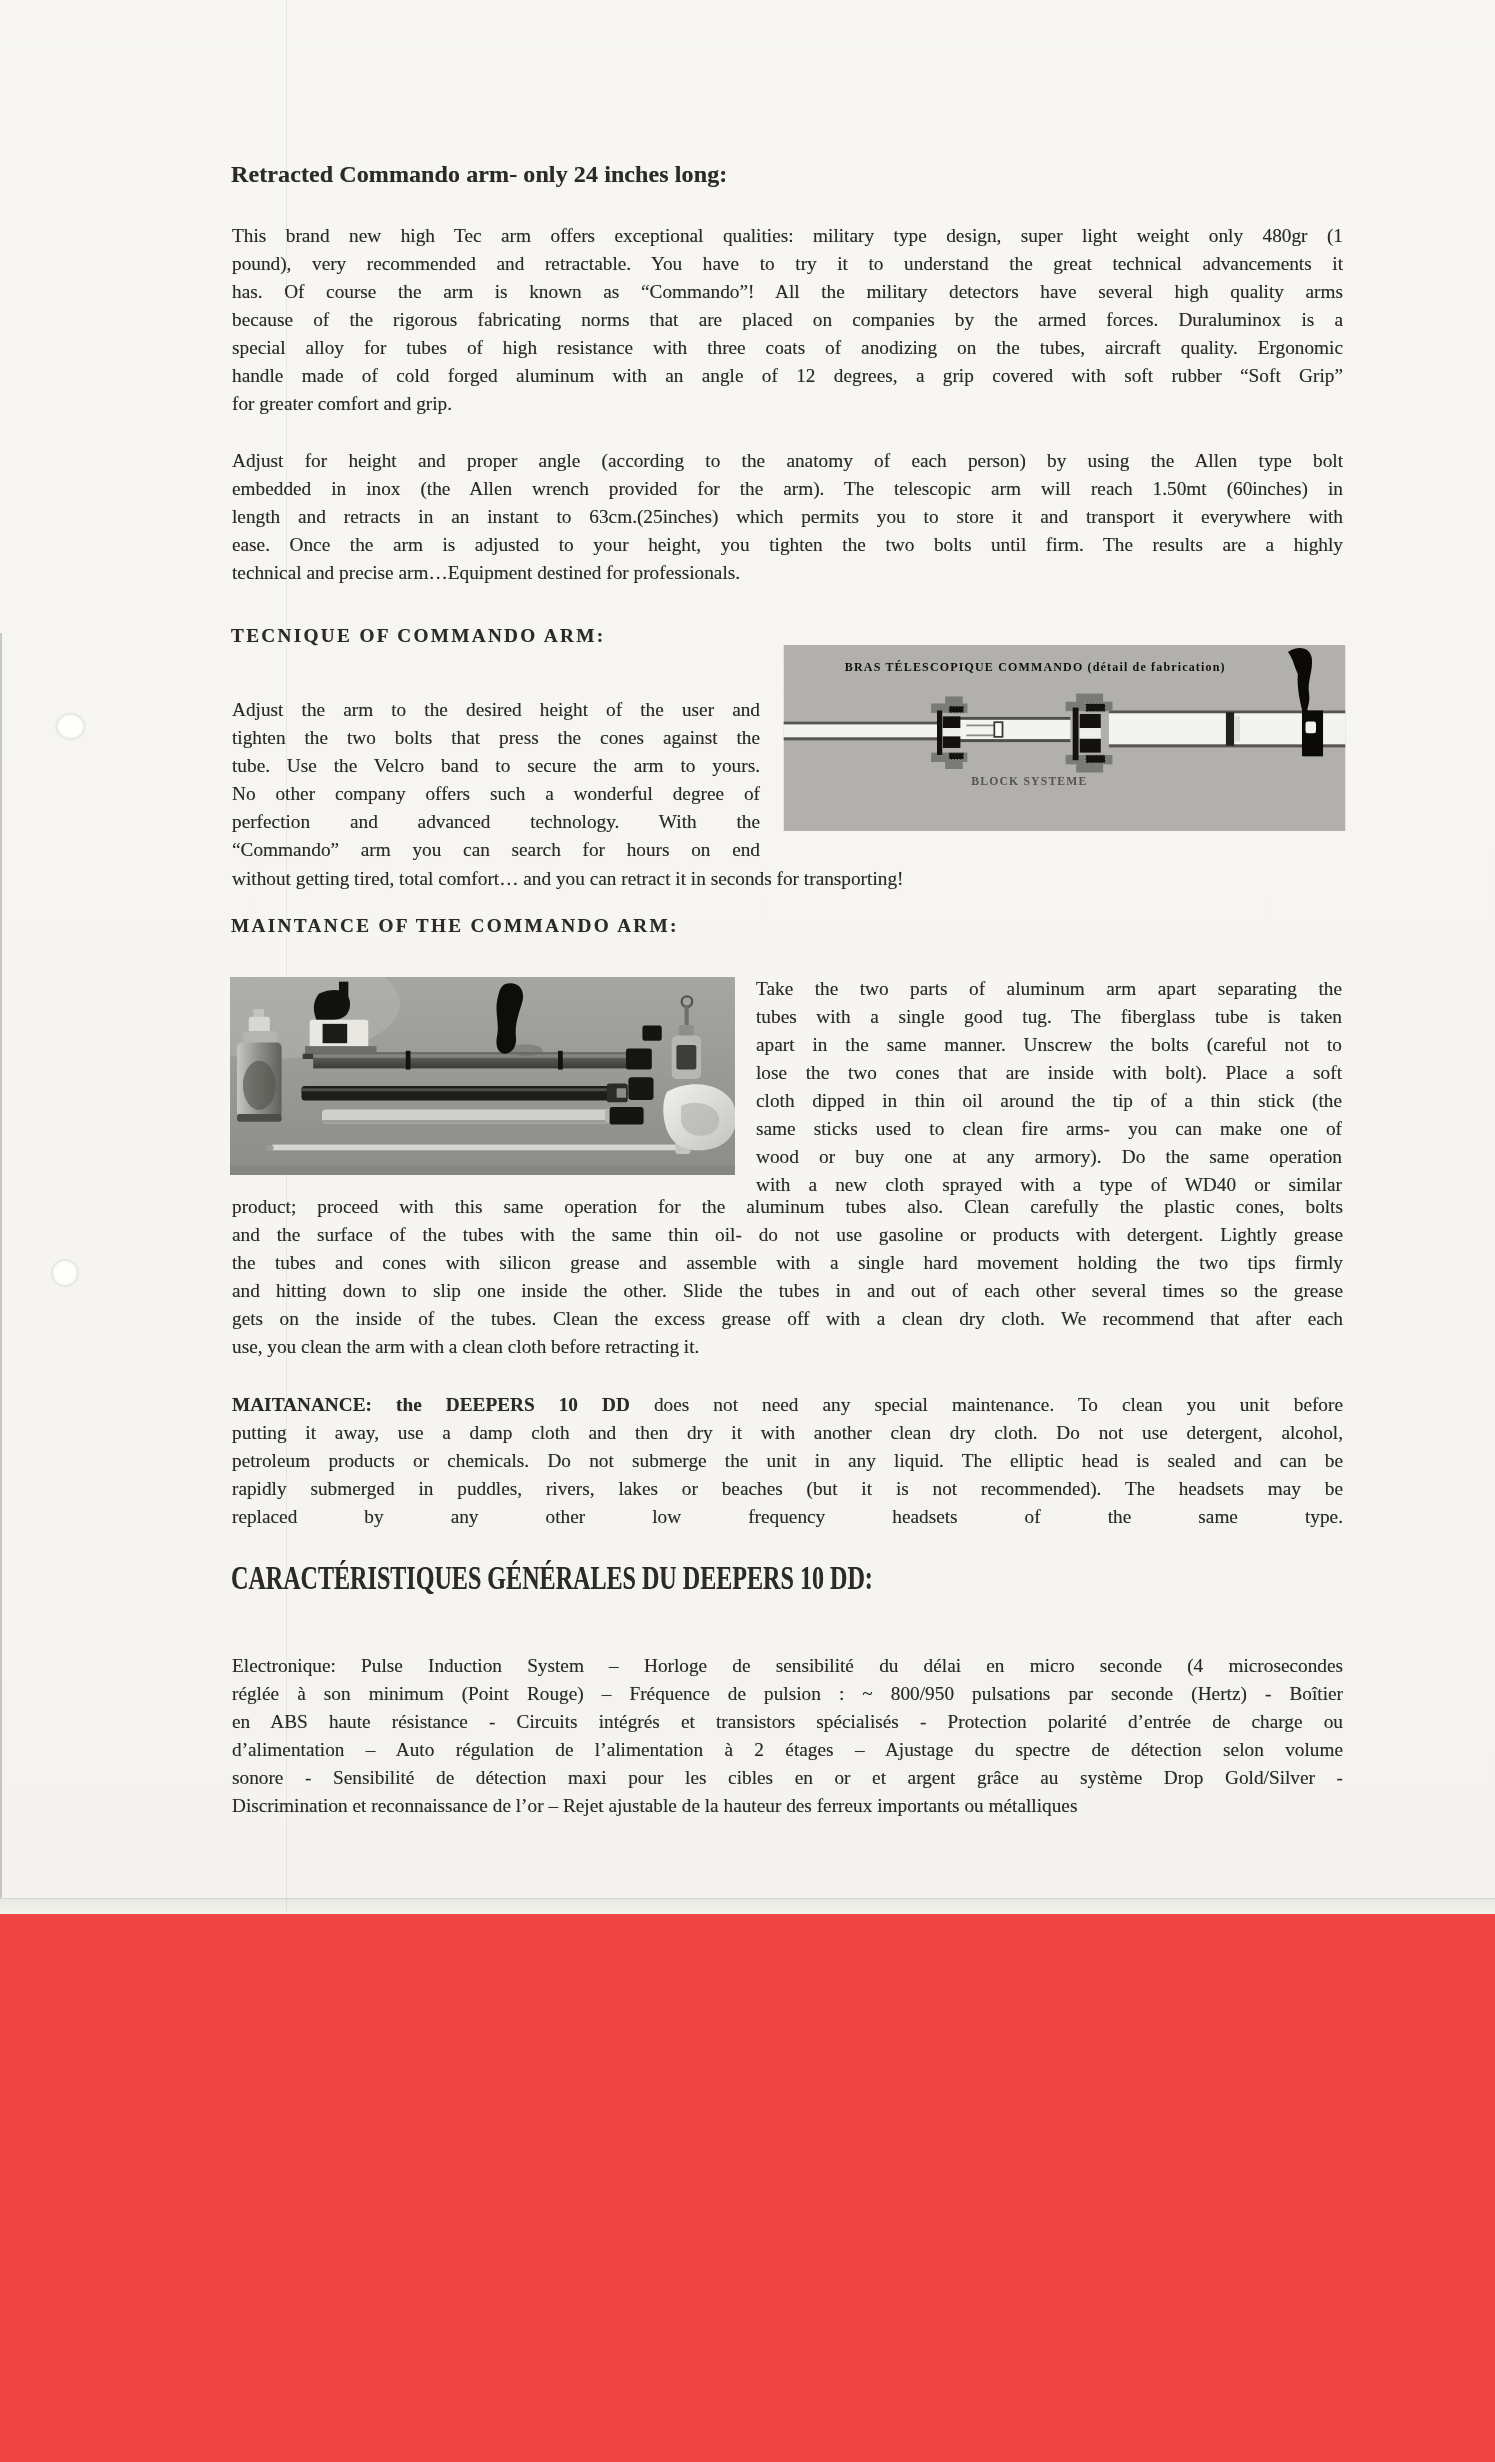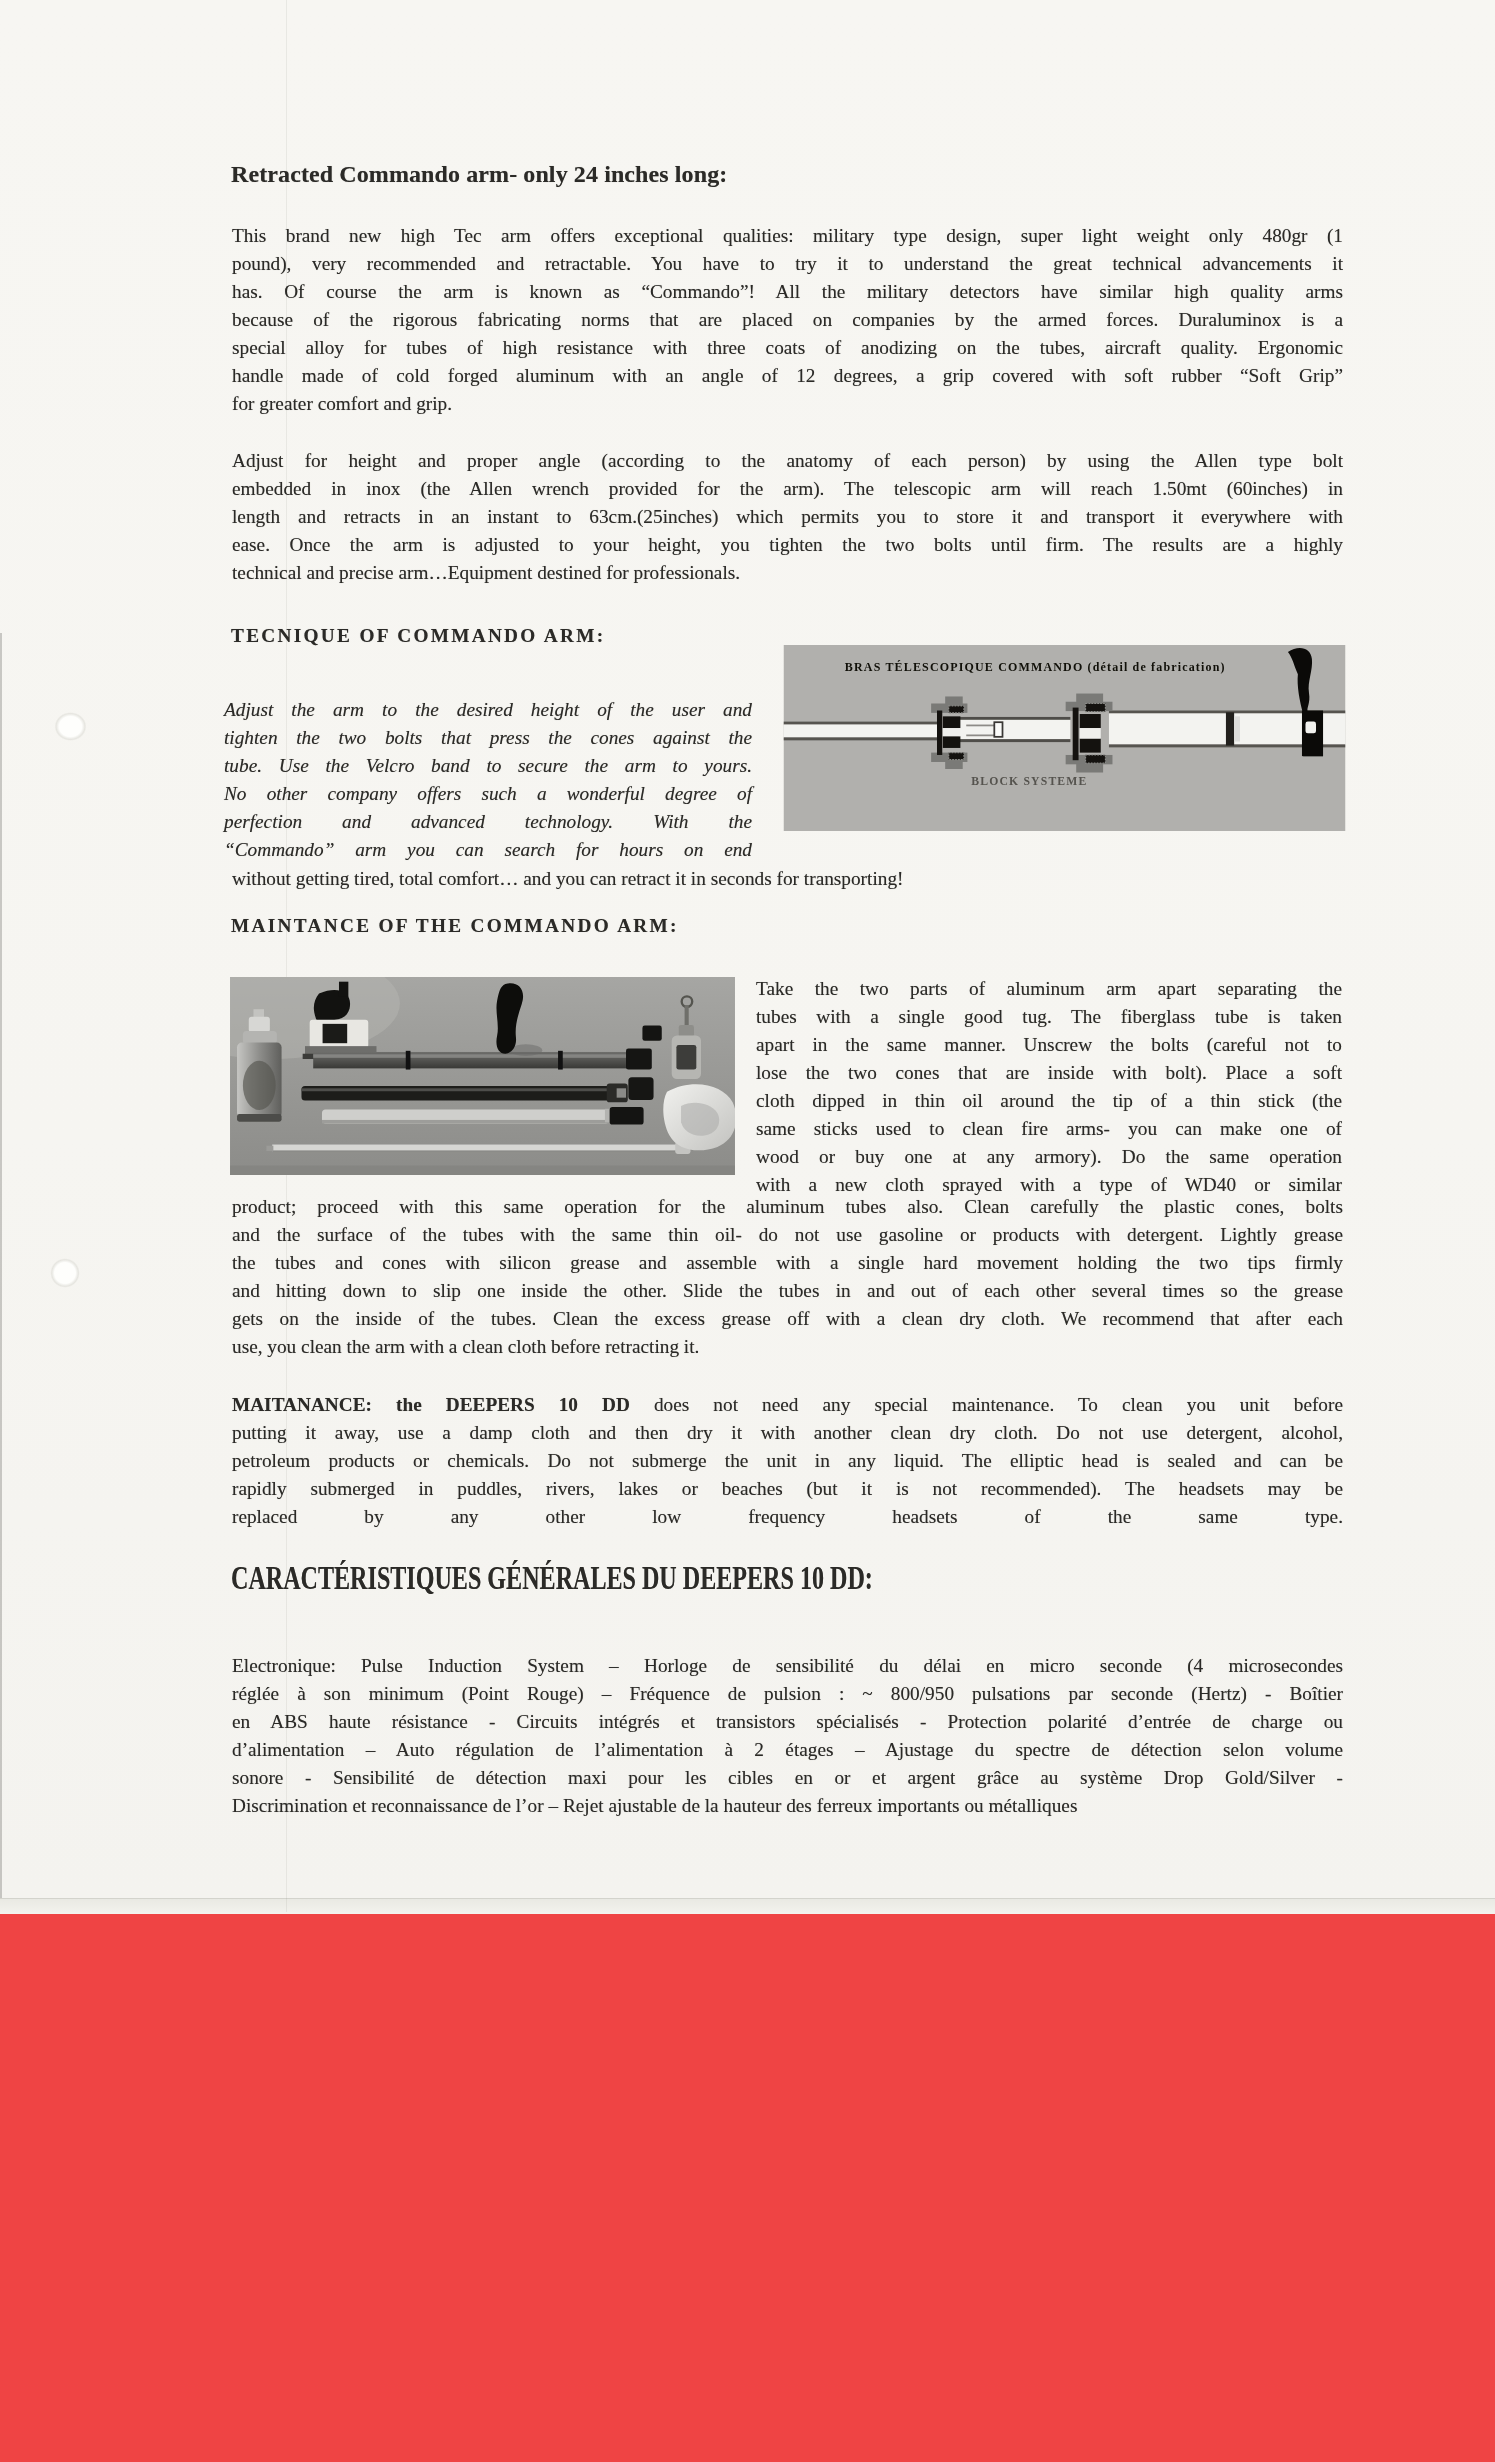--- a/index.html
+++ b/index.html
@@ -57,21 +57,21 @@
     font-size: 19.3px;
     text-align: justify; text-align-last: justify;
   }
   .para .line.last { text-align-last: left; }
   #p1 { left: 232px; top: 222px; width: 1111px; }
   #p2 { left: 232px; top: 447px; width: 1111px; }
   #h-tec {
     position: absolute; left: 231px; top: 624px;
     font-size: 19.3px; line-height: 23.5px; letter-spacing: 2.3px;
   }
-  #tec-col { left: 224px; top: 696px; width: 528px; font-style: italic; }
+  #tec-col { left: 232px; top: 696px; width: 528px; }
   #fig-diagram { position: absolute; left: 783px; top: 645px; margin: 0; }
   #tec-tail {
     position: absolute; left: 232px; top: 865px; width: 1111px;
     font-size: 19.3px; line-height: 28px;
   }
   #h-maint {
     position: absolute; left: 231px; top: 914px;
     font-size: 19.3px; line-height: 23.5px; letter-spacing: 2.3px;
   }
   #fig-photo { position: absolute; left: 230px; top: 977px; margin: 0; }
@@ -106,21 +106,21 @@
   <div class="fold-line"></div>
   <div class="edge-line"></div>
   <div class="punch-hole hole1"></div>
   <div class="punch-hole hole2"></div>
 
   <h1 id="h-intro" class="ink">Retracted Commando arm- only 24 inches long:</h1>
 
   <div id="p1" class="para ink">
       <div class="line">This brand new high Tec arm offers exceptional qualities: military type design, super light weight only 480gr (1</div>
       <div class="line">pound), very recommended and retractable. You have to try it to understand the great technical advancements it</div>
-      <div class="line">has. Of course the arm is known as “Commando”! All the military detectors have similar high quality arms</div>
+      <div class="line">has. Of course the arm is known as “Commando”! All the military detectors have several high quality arms</div>
       <div class="line">because of the rigorous fabricating norms that are placed on companies by the armed forces. Duraluminox is a</div>
       <div class="line">special alloy for tubes of high resistance with three coats of anodizing on the tubes, aircraft quality. Ergonomic</div>
       <div class="line">handle made of cold forged aluminum with an angle of 12 degrees, a grip covered with soft rubber “Soft Grip”</div>
       <div class="line last">for greater comfort and grip.</div>
     </div>
 
   <div id="p2" class="para ink">
       <div class="line">Adjust for height and proper angle (according to the anatomy of each person) by using the Allen type bolt</div>
       <div class="line">embedded in inox (the Allen wrench provided for the arm). The telescopic arm will reach 1.50mt (60inches) in</div>
       <div class="line">length and retracts in an instant to 63cm.(25inches) which permits you to store it and transport it everywhere with</div>

